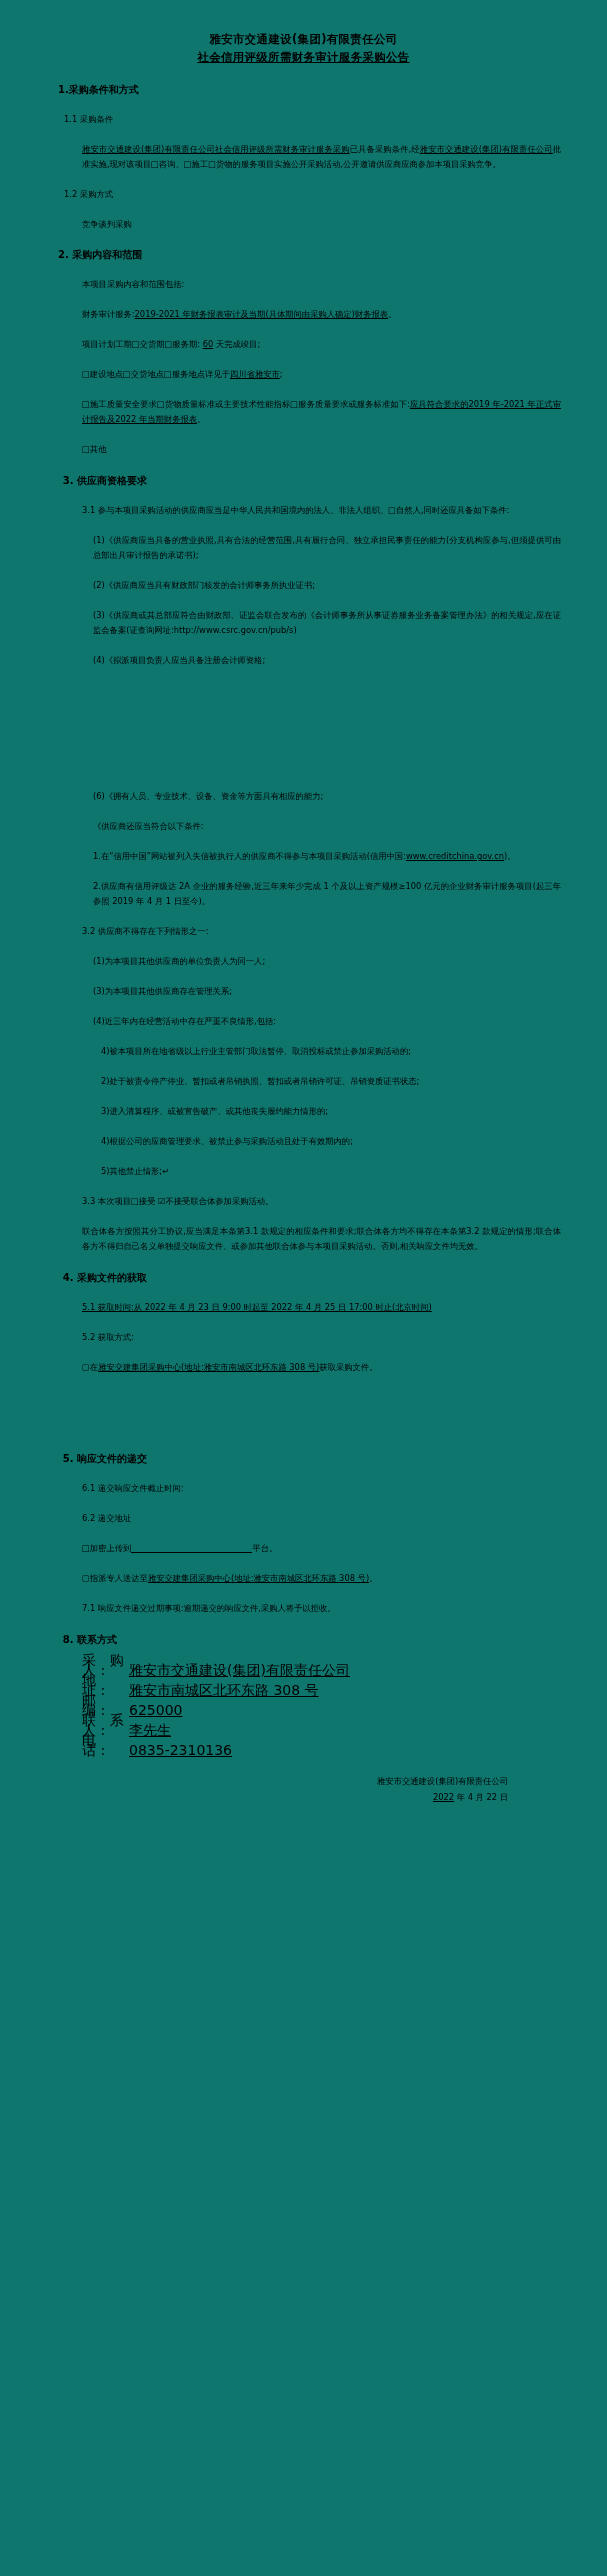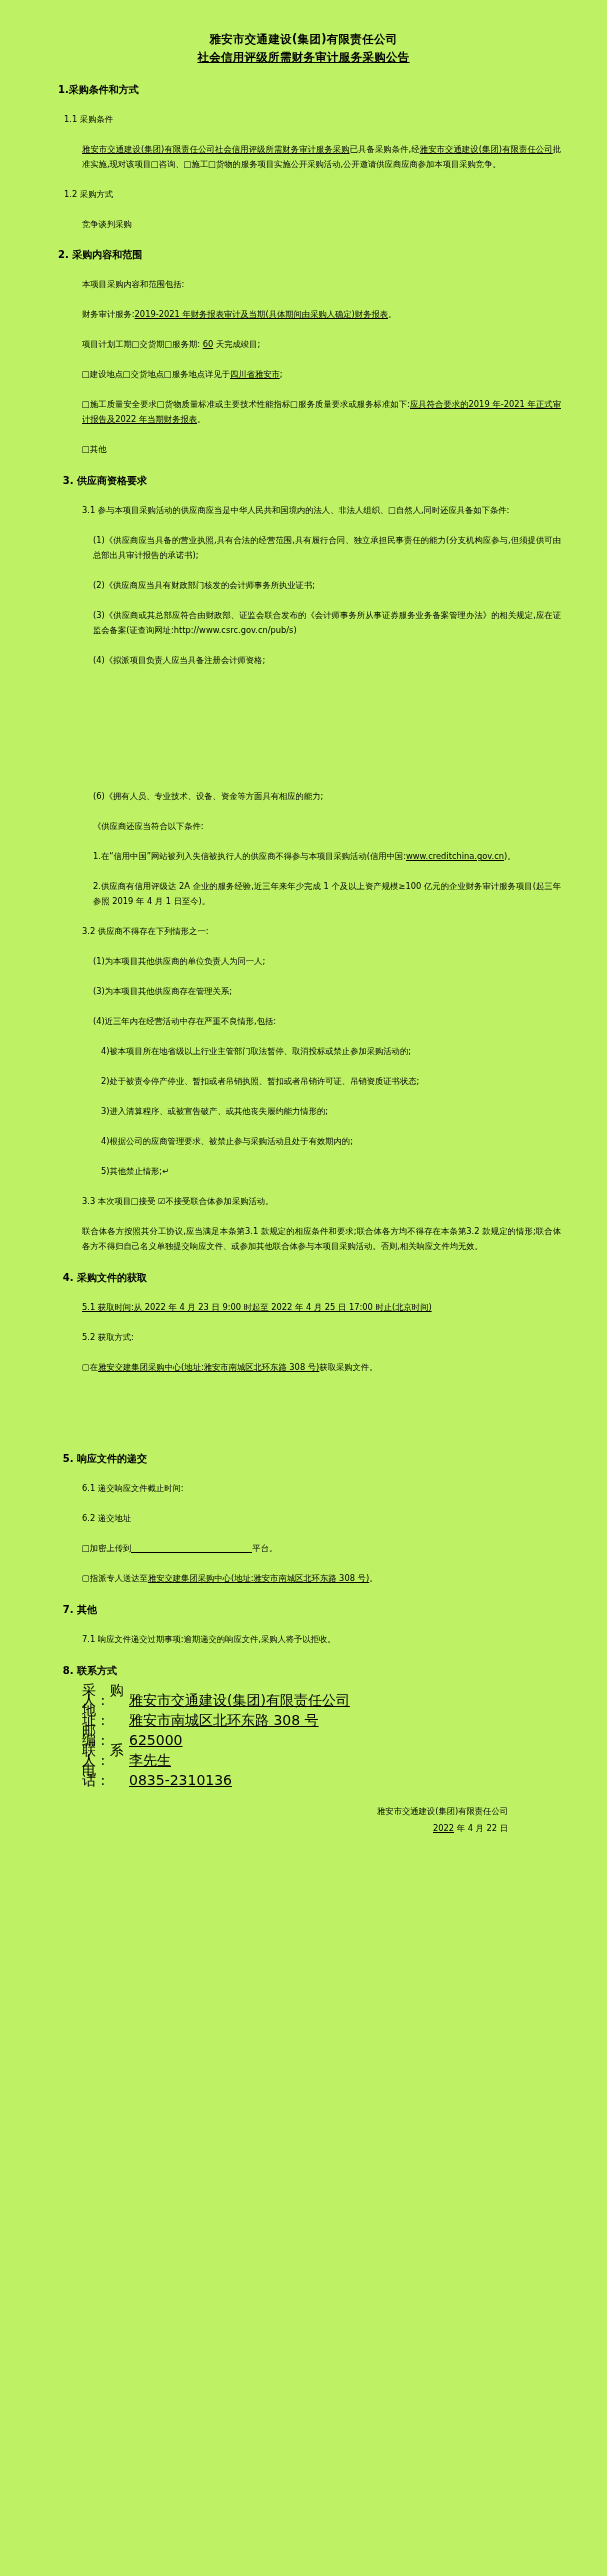--- a/index.html
+++ b/index.html
@@ -8,21 +8,21 @@
     background: #ffffff;
   }
   body {
     font-family: "DejaVu Sans", "Liberation Sans", sans-serif;
     color: #000000;
   }
   .page {
     width: 607px;
     min-height: 2576px;
     margin: 0 auto;
-    background: #bef264;
+    background: #0f766e;
     position: relative;
     box-sizing: border-box;
     padding: 30px 46px 46px 46px;
   }
   .doc-title {
     text-align: center;
     font-size: 11.4px;
     font-weight: bold;
     line-height: 18px;
     letter-spacing: 0.4px;
@@ -156,21 +156,20 @@
   <div class="h1 indent2">5. 响应文件的递交</div>
   <div class="p lvl2">6.1 递交响应文件截止时间:</div>
   <div class="p lvl2">6.2 递交地址</div>
   <div class="p lvl2">
     <span>□加密上传到</span><span class="blank long"></span><span>平台。</span>
   </div>
   <div class="p lvl2">
     <span>▢指派专人送达至</span><span class="u">雅安交建集团采购中心(地址:雅安市南城区北环东路 308 号)</span><span>。</span>
   </div>
 
-  <div class="h1 indent2">7. 其他</div>
   <div class="p lvl2">7.1 响应文件递交过期事项:逾期递交的响应文件,采购人将予以拒收。</div>
 
   <div class="h1 indent2">8. 联系方式</div>
   <div class="contact-row">
     <span class="lbl">采 购 人:</span><span class="val">雅安市交通建设(集团)有限责任公司</span>
   </div>
   <div class="contact-row">
     <span class="lbl">地　　址:</span><span class="val">雅安市南城区北环东路 308 号</span>
   </div>
   <div class="contact-row">

